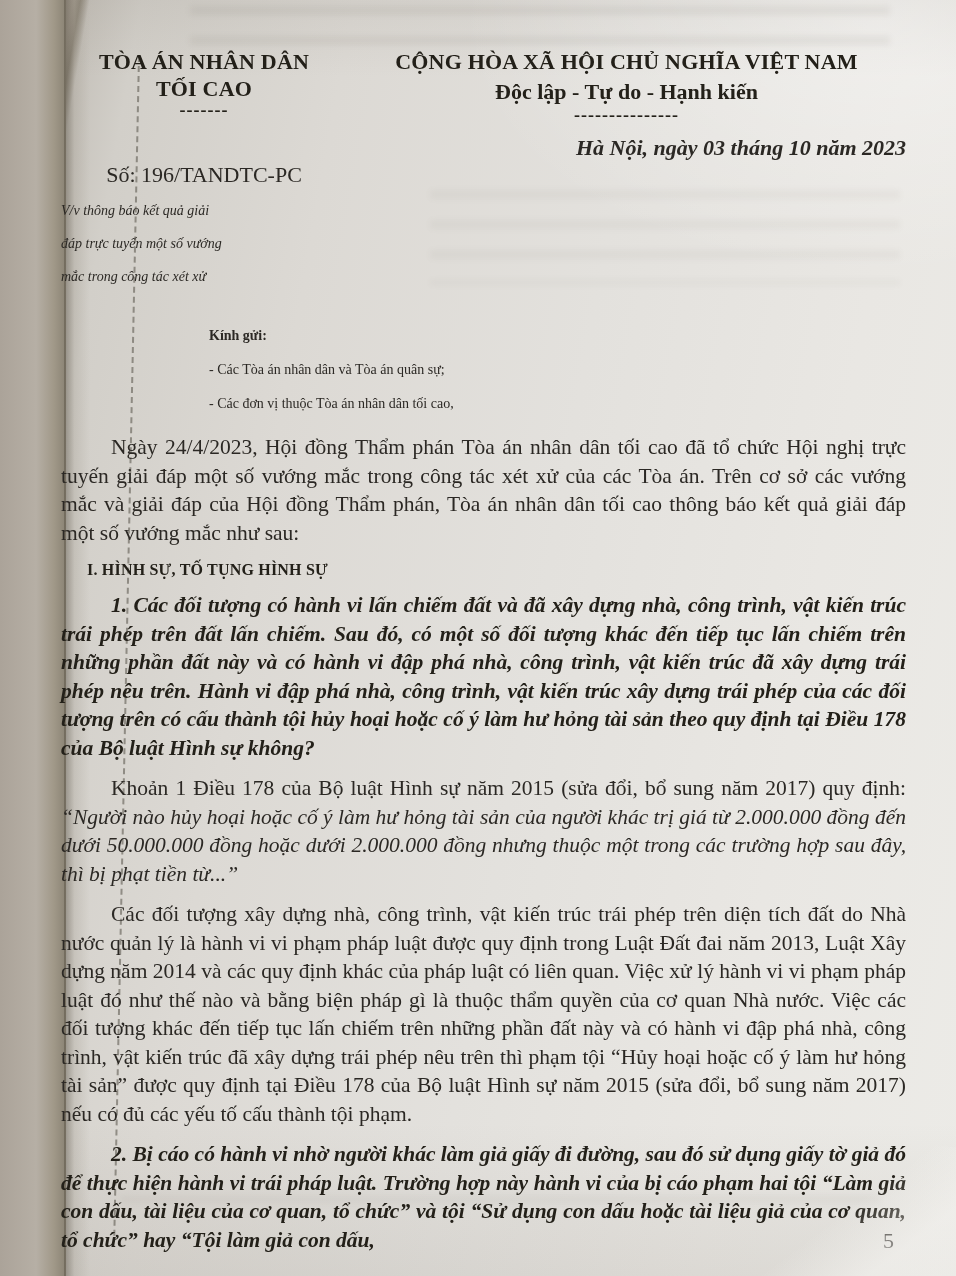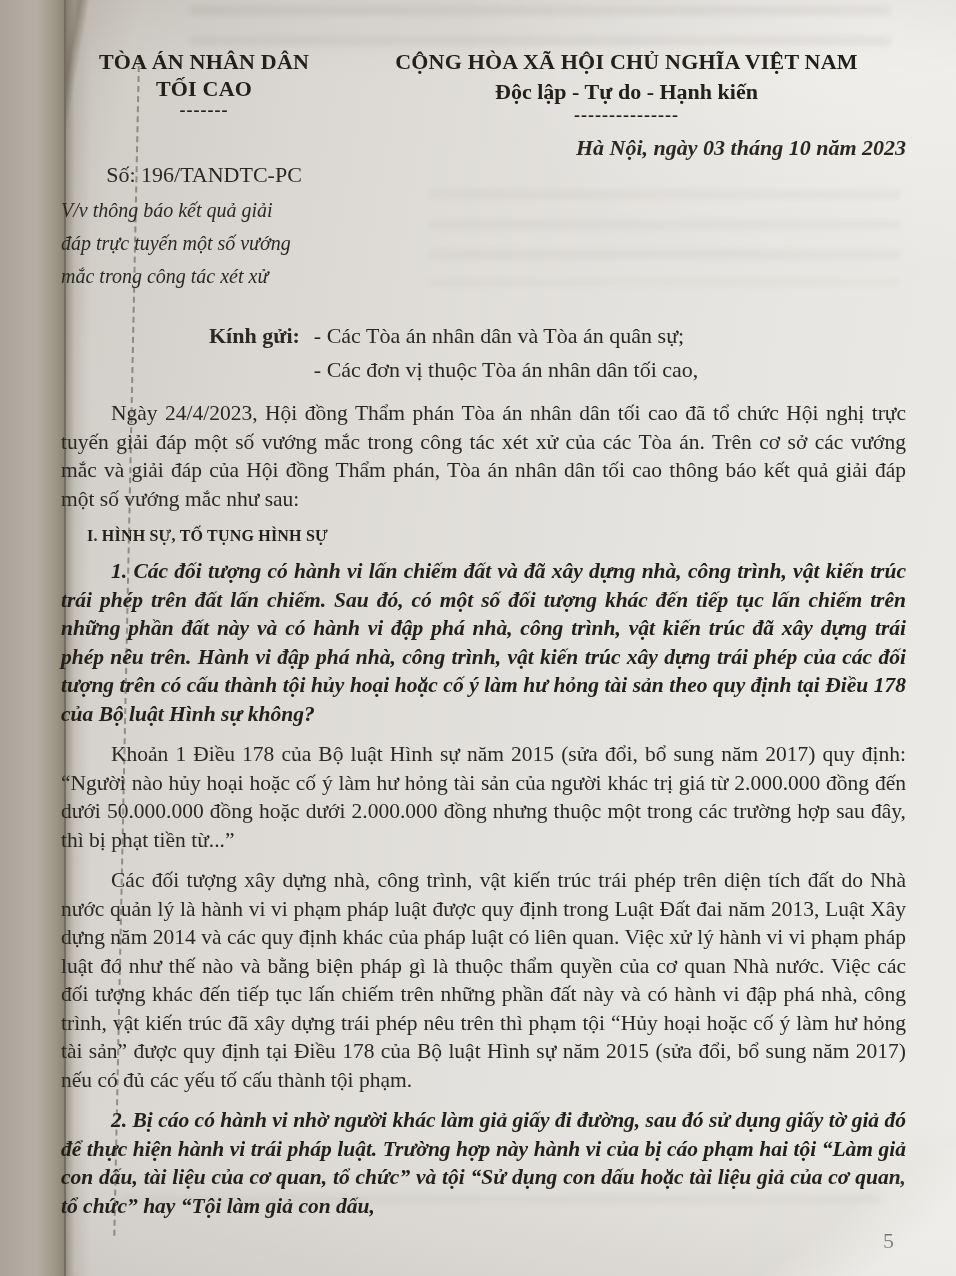--- a/index.html
+++ b/index.html
@@ -58,36 +58,36 @@
   .header-row { display: flex; }
   .header-left  { width: 286px; text-align: center; }
   .header-right { flex: 1; text-align: center; }
   .org-name, .nat-line1 {
     font-weight: bold; font-size: 22px; line-height: 27px; letter-spacing: 0.2px; color: #232019;
   }
   .nat-line2 { font-weight: bold; font-size: 22px; line-height: 30px; margin-top: 2px; color: #232019; }
   .hdr-divider { font-weight: bold; font-size: 18px; line-height: 16px; letter-spacing: 1px; color: #232019; }
   .doc-number { font-size: 22px; margin-top: 44px; text-align: center; }
   .date-line  { font-style: italic; font-weight: 600; font-size: 22px; margin-top: 12px; text-align: right; }
-  .subject { margin-top: 6px; text-align: left; font-style: italic; font-size: 20px; line-height: 33px; }
+  .subject { margin-top: 6px; text-align: left; font-style: italic; font-size: 14px; line-height: 33px; }
 
-  .salutation { display: flex; margin: 26px 0 4px 148px; font-size: 22px; line-height: 34px; }
+  .salutation { display: flex; margin: 26px 0 4px 148px; font-size: 14px; line-height: 34px; flex-direction: column; }
   .salutation .label { font-weight: bold; margin-right: 14px; white-space: nowrap; }
   .recipients div { white-space: nowrap; }
 
   .para {
     margin: 12px 0 0 0; font-size: 21.5px; line-height: 28.5px;
     text-align: justify; text-indent: 50px;
   }
   .section-heading {
     margin: 14px 0 0 26px; font-size: 16px; font-weight: bold; color: #232019;
     letter-spacing: 0.2px;
   }
   .question { font-weight: bold; font-style: italic; color: #232019; }
-  .quote-italic { }
+  .quote-italic { font-style: italic; }
 
   .page-number {
     position: absolute; right: 62px; bottom: 22px;
     font-size: 22px; color: #2b2824;
   }
 </style>
 </head>
 <body>
 
 <div class="photo">

